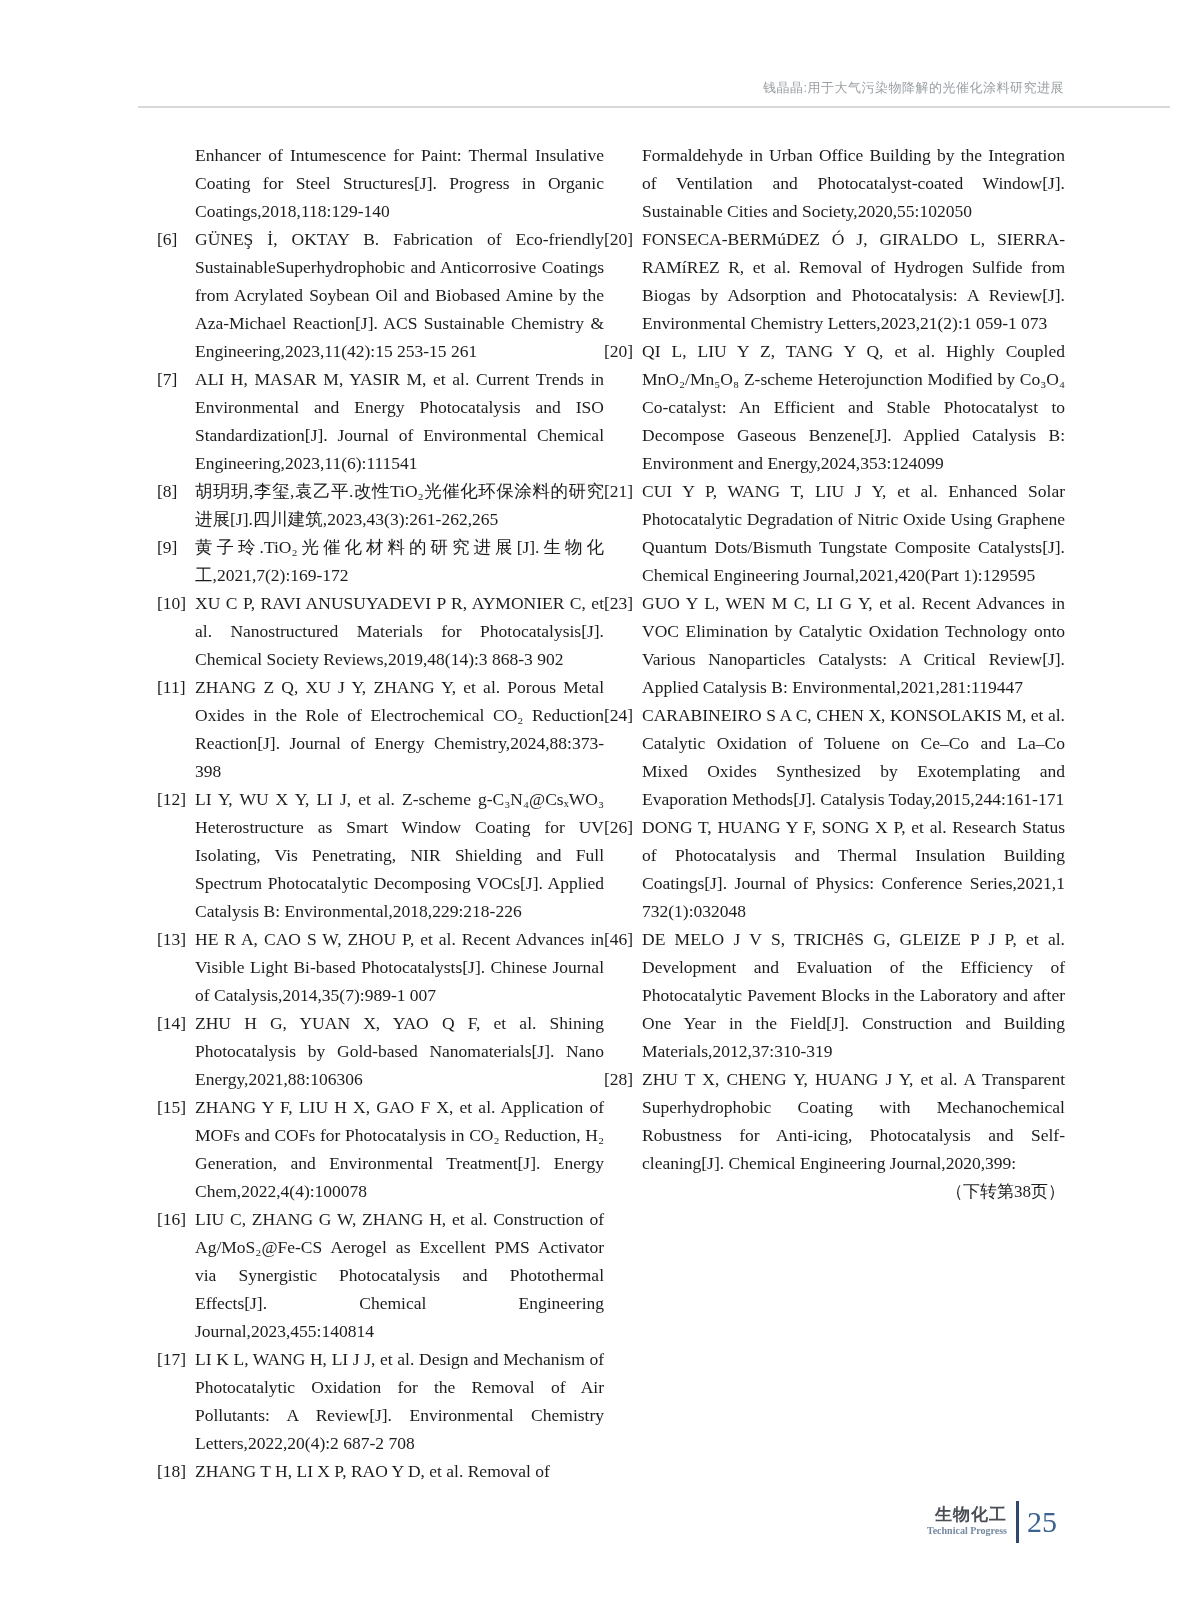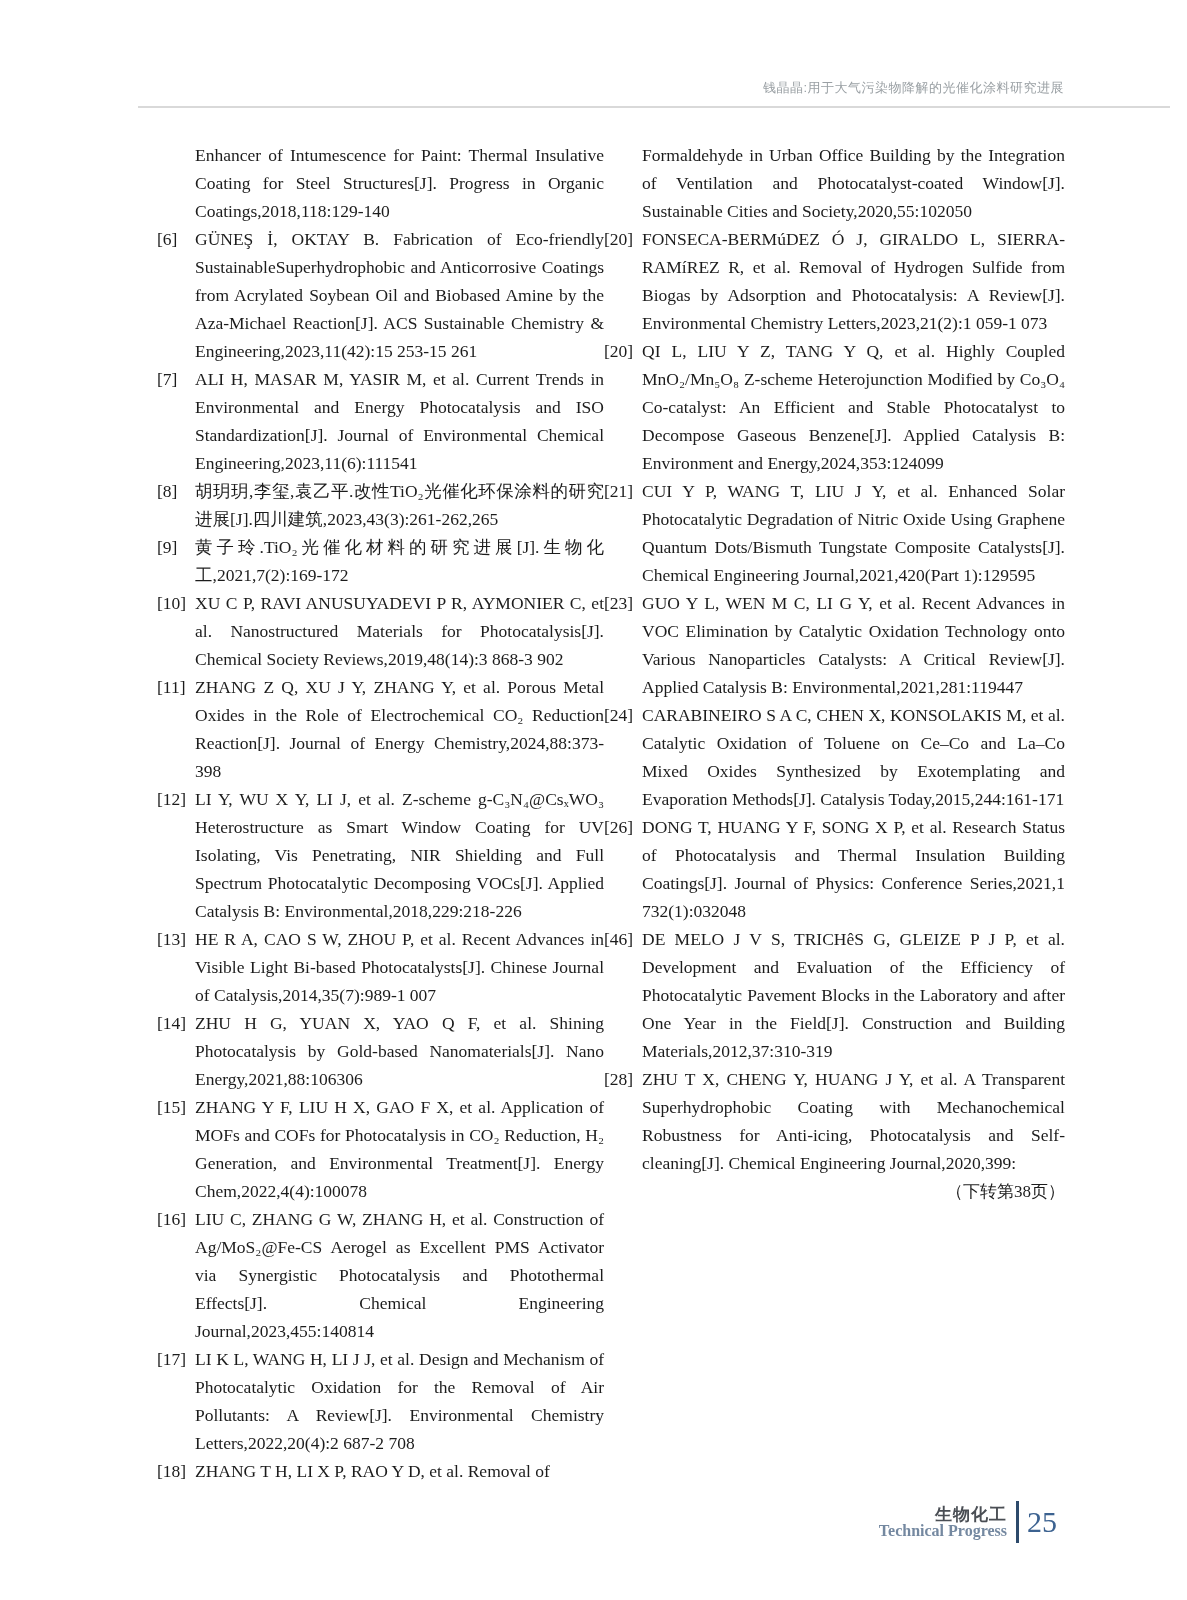--- a/index.html
+++ b/index.html
@@ -72,21 +72,21 @@
     font-family:"Liberation Sans","DejaVu Sans",sans-serif;
     font-weight:bold;
     font-size:17px;
     letter-spacing:1px;
     color:#4a4e54;
     line-height:18px;
   }
   .footer-en{
     font-family:"Liberation Serif","DejaVu Serif",serif;
     font-weight:bold;
-    font-size:16px;
+    font-size:10px;
     color:#7488a0;
     line-height:14px;
   }
   .footer-bar{
     width:3px;height:42px;
     background:#2d4a6b;
     margin-right:8px;
   }
   .page-number{
     font-size:30px;

